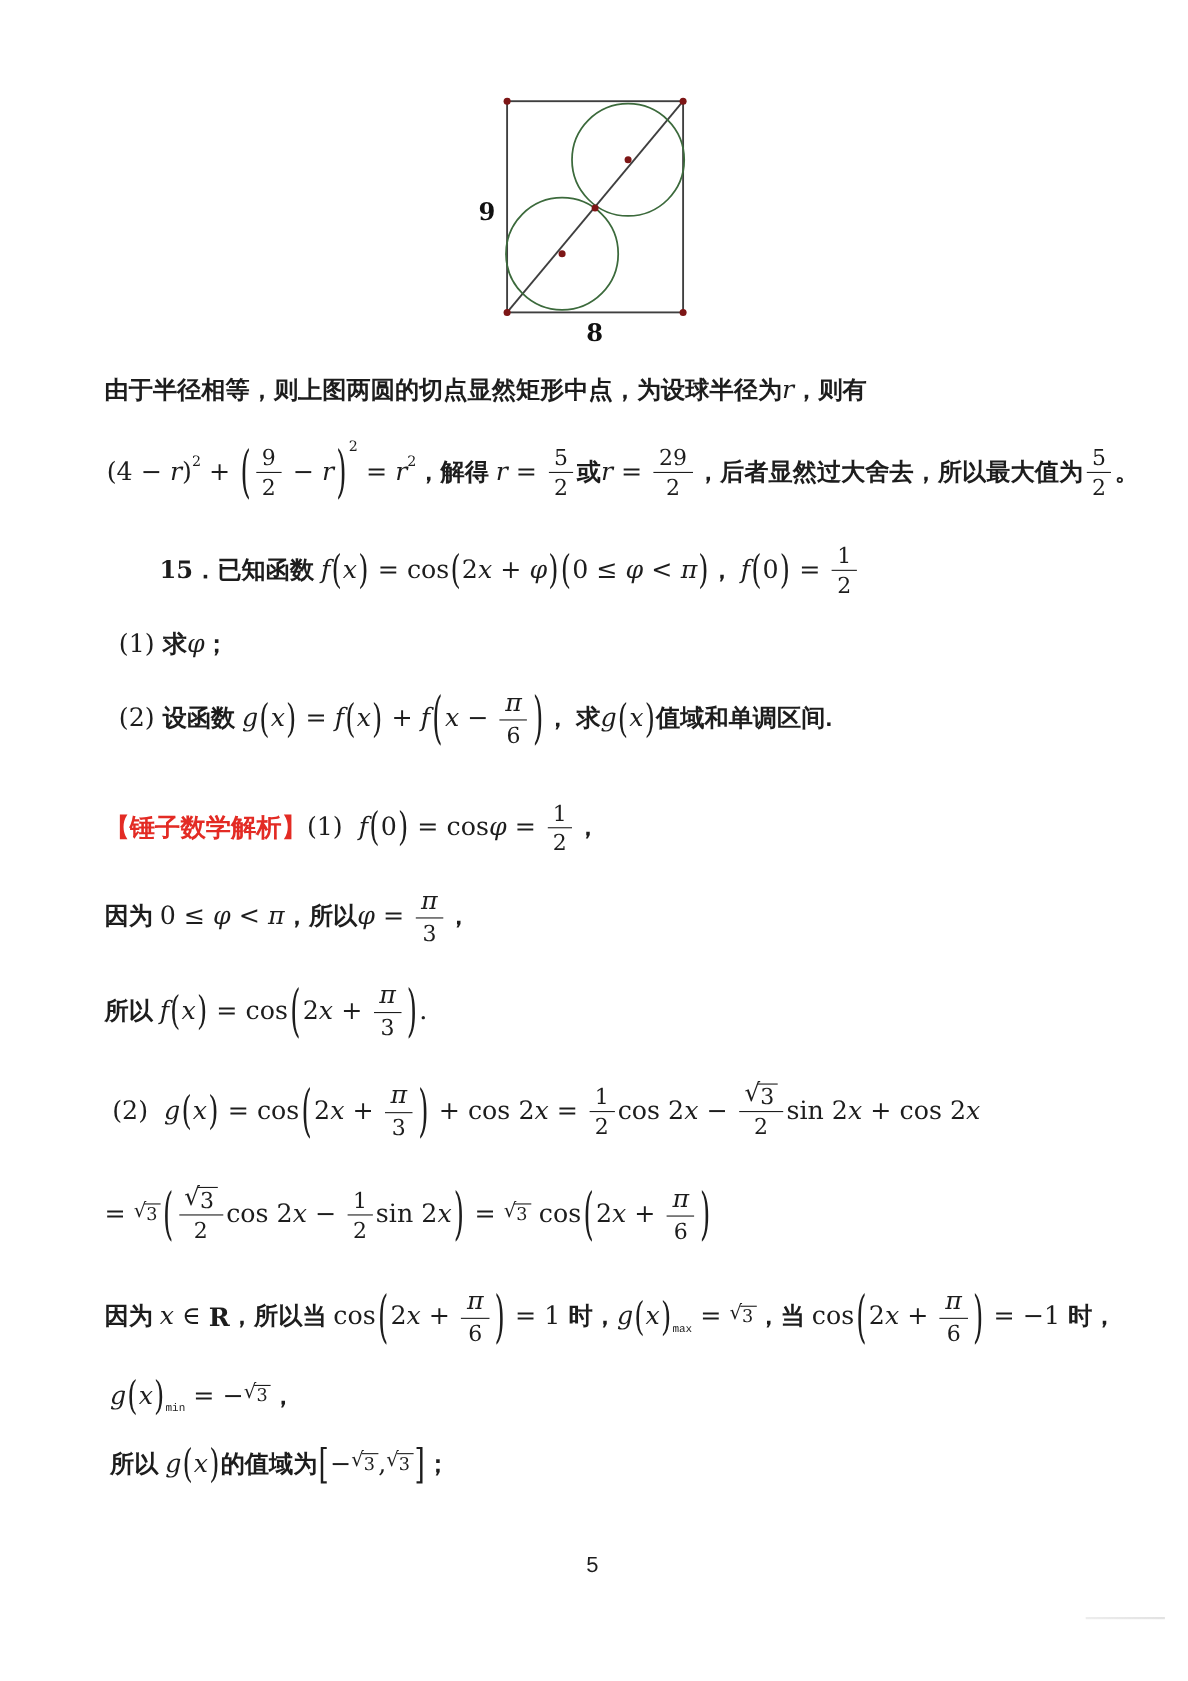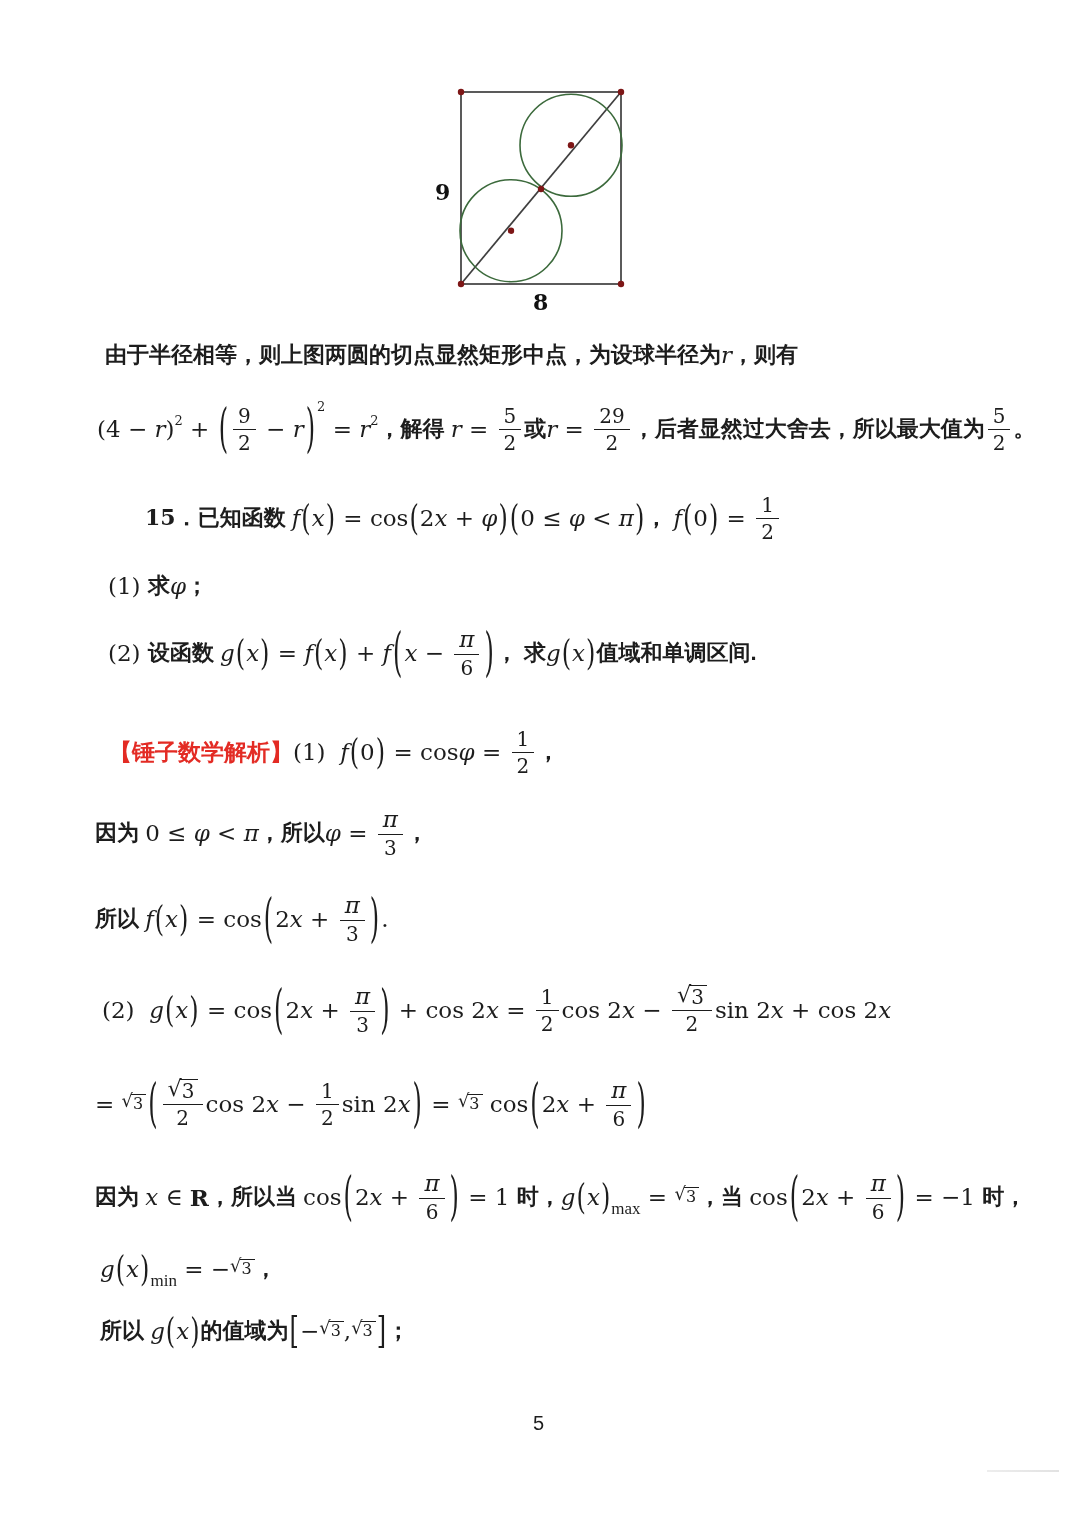--- a/index.html
+++ b/index.html
@@ -9,21 +9,21 @@
   }
   .line{position:absolute;display:flex;align-items:center;white-space:pre;}
   .cjk{font-size:22px;font-weight:600;font-family:"Liberation Sans",sans-serif;}
   .mr{font-family:"DejaVu Serif",serif;font-size:23px;}
   .mi{font-family:"DejaVu Serif",serif;font-size:23px;font-style:italic;}
   .mb{font-family:"DejaVu Serif",serif;font-size:23px;font-weight:700;}
   .numb{font-family:"DejaVu Serif",serif;font-size:22px;font-weight:700;margin-left:48px;}
   .tag{color:var(--red);font-weight:700;font-size:23px;font-family:"Liberation Sans",sans-serif;}
   .sup{font-family:"DejaVu Serif",serif;font-size:13px;position:relative;top:-9px;}
   .hi{top:-23px;}
-  .subm{font-family:Liberation Serif, serif;font-size:17px;position:relative;top:12px;}
+  .subm{font-family:Liberation Mono, monospace;font-size:10px;position:relative;top:12px;}
   .frac{display:inline-flex;flex-direction:column;align-items:center;
         font-family:"DejaVu Serif",serif;font-size:20px;line-height:1.2;margin:0 3px;}
   .frac .num{border-bottom:1.6px solid currentColor;padding:0 5px 1px;display:inline-flex;align-items:flex-start;}
   .frac .den{padding-top:1px;}
   .p1{display:inline-block;font-family:"DejaVu Serif",serif;font-size:24px;transform:scaleY(1.5);margin:0 1px;}
   .p2{display:inline-block;font-family:"DejaVu Serif",serif;font-size:24px;transform:scaleY(2.15);margin:0 2px;}
   .b1{display:inline-block;font-family:"DejaVu Serif",serif;font-size:24px;transform:scaleY(1.55);margin:0 1px;}
   .sqrt{display:inline-flex;align-items:flex-start;font-family:"DejaVu Serif",serif;}
   .sqrt .sign{font-size:1.12em;line-height:1;position:relative;top:-2px;margin-right:-2px;}
   .sqrt .rad{border-top:1.6px solid currentColor;padding:0 3px 0 2px;line-height:1.15;}
@@ -50,41 +50,41 @@
     <circle class="dot" cx="32" cy="198" r="3.2"></circle>
     <circle class="dot" cx="192" cy="198" r="3.2"></circle>
     <circle class="dot" cx="82" cy="144.7" r="3.2"></circle>
     <circle class="dot" cx="142" cy="59.3" r="3.2"></circle>
     <circle class="dot" cx="112" cy="103" r="3.2"></circle>
     <text class="figlabel" x="6" y="114">9</text>
     <text class="figlabel" x="104" y="224">8</text>
   </svg>
 </div>
 
-<div class="line" style="left:105px;top:340px;height:30px;">
+<div class="line" style="left:95px;top:340px;height:30px;">
   <span class="cjk">由于半径相等，则上图两圆的切点显然矩形中点，为设球半径为</span><span class="mi">r</span><span class="cjk">，则有</span>
 </div>
 
 <div class="line" style="left:97px;top:392px;height:74px;">
   <span class="mr">(4 − </span><span class="mi">r</span><span class="mr">)</span><span class="sup">2</span><span class="mr"> + </span><span class="p2">(</span><span class="frac"><span class="num">9</span><span class="den">2</span></span><span class="mr"> − </span><span class="mi">r</span><span class="p2">)</span><span class="sup hi">2</span><span class="mr"> = </span><span class="mi">r</span><span class="sup">2</span><span class="cjk">，解得 </span><span class="mi">r</span><span class="mr"> = </span><span class="frac"><span class="num">5</span><span class="den">2</span></span><span class="cjk">或</span><span class="mi">r</span><span class="mr"> = </span><span class="frac"><span class="num">29</span><span class="den">2</span></span><span class="cjk">，后者显然过大舍去，所以最大值为</span><span class="frac"><span class="num">5</span><span class="den">2</span></span><span class="cjk">。</span>
 </div>
 
 <div class="line" style="left:97px;top:485px;height:66px;">
   <span class="numb">15．</span><span class="cjk">已知函数 </span><span class="mi">f</span><span class="p1">(</span><span class="mi">x</span><span class="p1">)</span><span class="mr"> = cos</span><span class="p1">(</span><span class="mr">2</span><span class="mi">x</span><span class="mr"> + </span><span class="mi">φ</span><span class="p1">)</span><span class="p1">(</span><span class="mr">0 ≤ </span><span class="mi">φ</span><span class="mr"> &lt; </span><span class="mi">π</span><span class="p1">)</span><span class="cjk">， </span><span class="mi">f</span><span class="p1">(</span><span class="mr">0</span><span class="p1">)</span><span class="mr"> = </span><span class="frac"><span class="num">1</span><span class="den">2</span></span>
 </div>
 
 <div class="line" style="left:108px;top:572px;height:28px;">
   <span class="mr">(1) </span><span class="cjk">求</span><span class="mi">φ</span><span class="cjk">；</span>
 </div>
 
 <div class="line" style="left:108px;top:615px;height:76px;">
   <span class="mr">(2) </span><span class="cjk">设函数 </span><span class="mi">g</span><span class="p1">(</span><span class="mi">x</span><span class="p1">)</span><span class="mr"> = </span><span class="mi">f</span><span class="p1">(</span><span class="mi">x</span><span class="p1">)</span><span class="mr"> + </span><span class="mi">f</span><span class="p2">(</span><span class="mi">x</span><span class="mr"> − </span><span class="frac"><span class="num mi">π</span><span class="den">6</span></span><span class="p2">)</span><span class="cjk">，</span><span class="cjk"> 求</span><span class="mi">g</span><span class="p1">(</span><span class="mi">x</span><span class="p1">)</span><span class="cjk">值域和单调区间.</span>
 </div>
 
-<div class="line" style="left:109px;top:716px;height:72px;">
+<div class="line" style="left:95px;top:716px;height:72px;">
   <span class="tag">【锤子数学解析】</span><span class="mr">(1)  </span><span class="mi">f</span><span class="p1">(</span><span class="mr">0</span><span class="p1">)</span><span class="mr"> = cos</span><span class="mi">φ</span><span class="mr"> = </span><span class="frac"><span class="num">1</span><span class="den">2</span></span><span class="cjk">，</span>
 </div>
 
 <div class="line" style="left:95px;top:798px;height:70px;">
   <span class="cjk">因为 </span><span class="mr">0 ≤ </span><span class="mi">φ</span><span class="mr"> &lt; </span><span class="mi">π</span><span class="cjk">，所以</span><span class="mi">φ</span><span class="mr"> = </span><span class="frac"><span class="num mi">π</span><span class="den">3</span></span><span class="cjk">，</span>
 </div>
 
 <div class="line" style="left:95px;top:882px;height:74px;">
   <span class="cjk">所以 </span><span class="mi">f</span><span class="p1">(</span><span class="mi">x</span><span class="p1">)</span><span class="mr"> = cos</span><span class="p2">(</span><span class="mr">2</span><span class="mi">x</span><span class="mr"> + </span><span class="frac"><span class="num mi">π</span><span class="den">3</span></span><span class="p2">)</span><span class="mr">.</span>
 </div>

